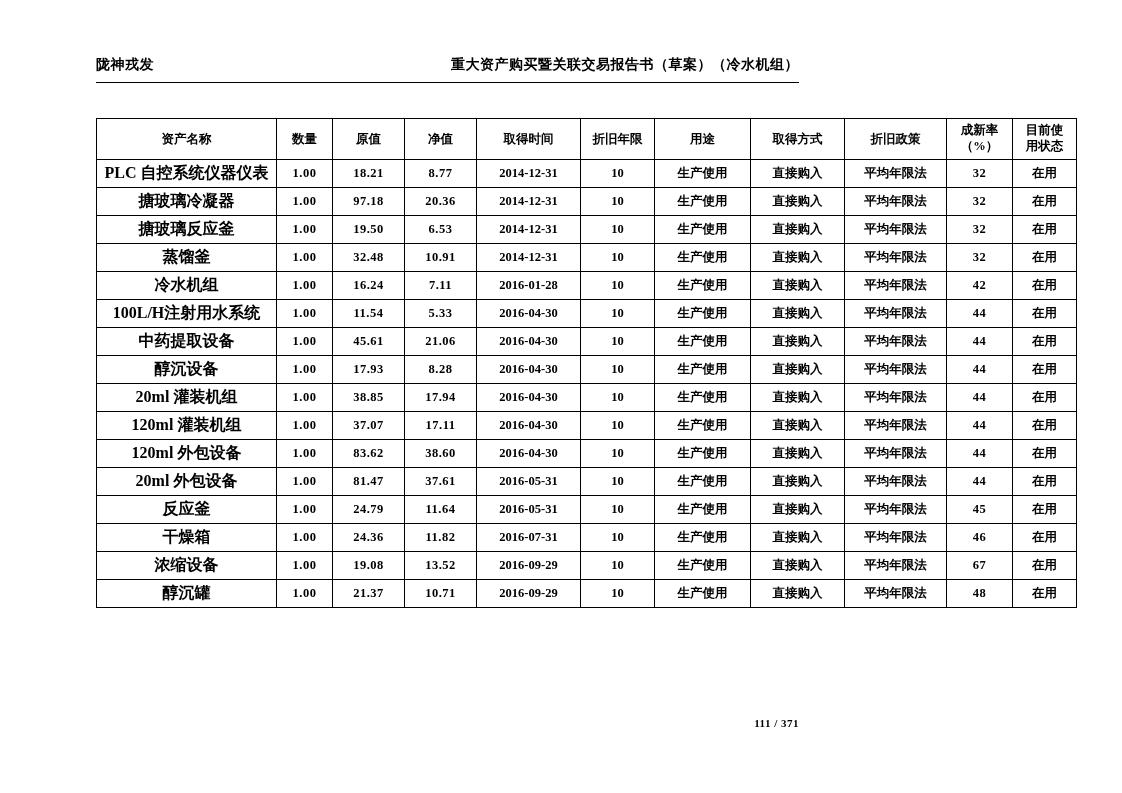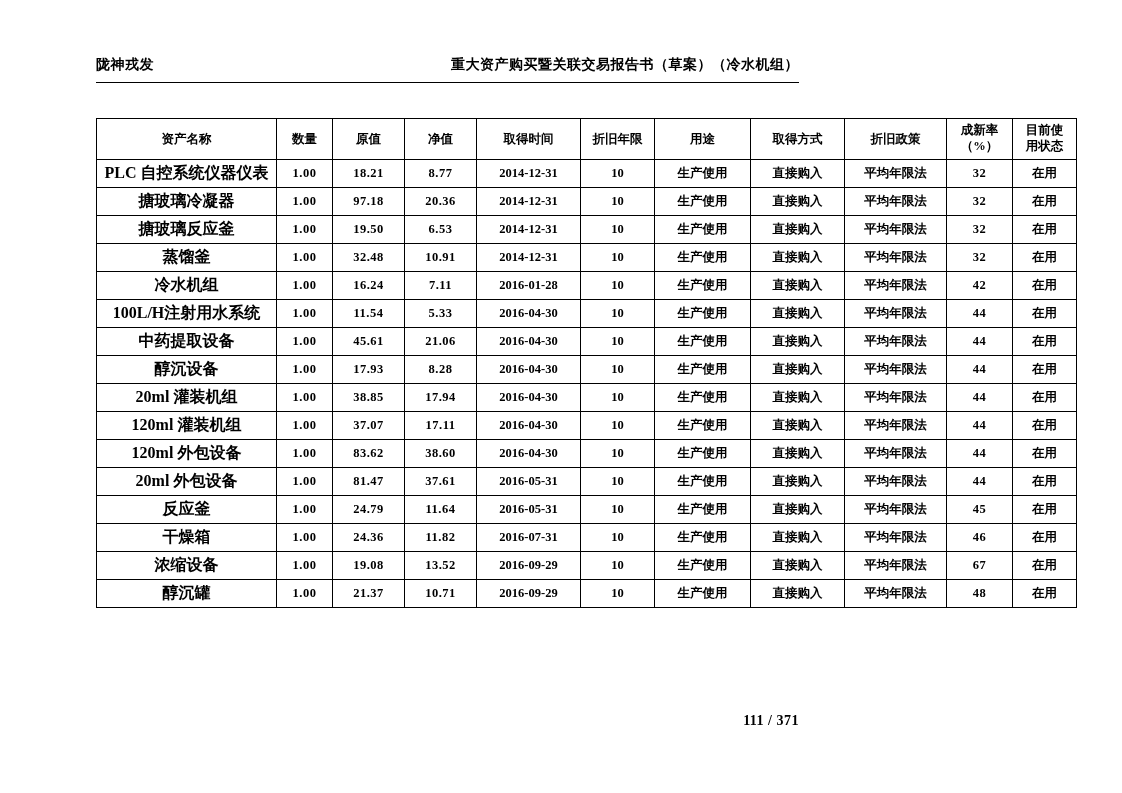--- a/index.html
+++ b/index.html
@@ -101,21 +101,21 @@
   .col-rate   { width: 66px; }
   .col-status { width: 64px; }
   .two-line {
     display: block;
     line-height: 1.25;
   }
   .footer {
     position: absolute;
     bottom: 64px;
     right: 96px;
-    font-size: 14px;
+    font-size: 11px;
     font-weight: bold;
     font-family: "Liberation Serif", "DejaVu Serif", serif;
     letter-spacing: 0.5px;
   }
 </style>
 </head>
 <body>
 
 <div class="page">
 

